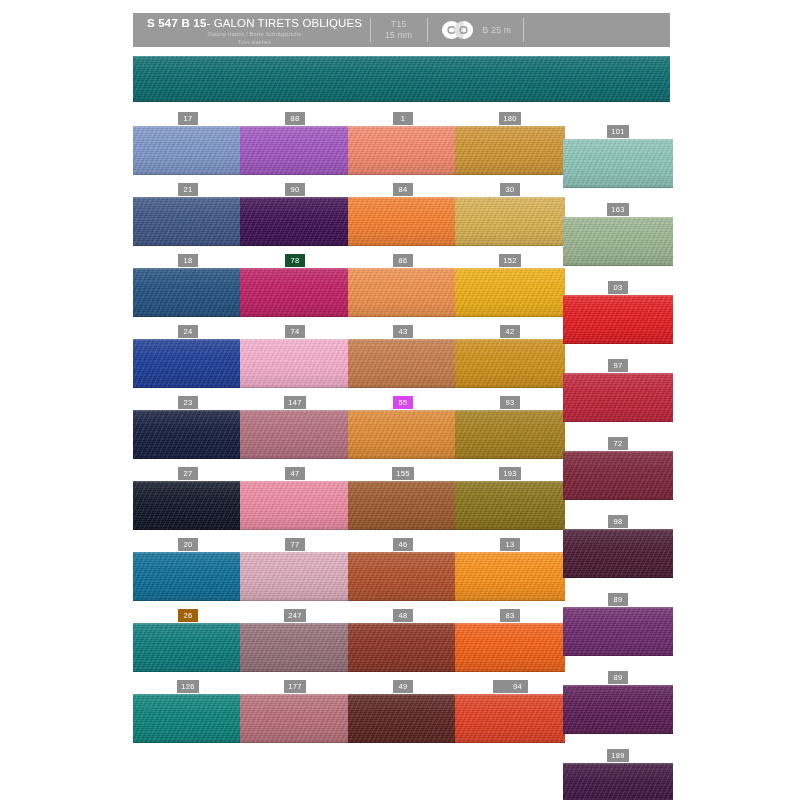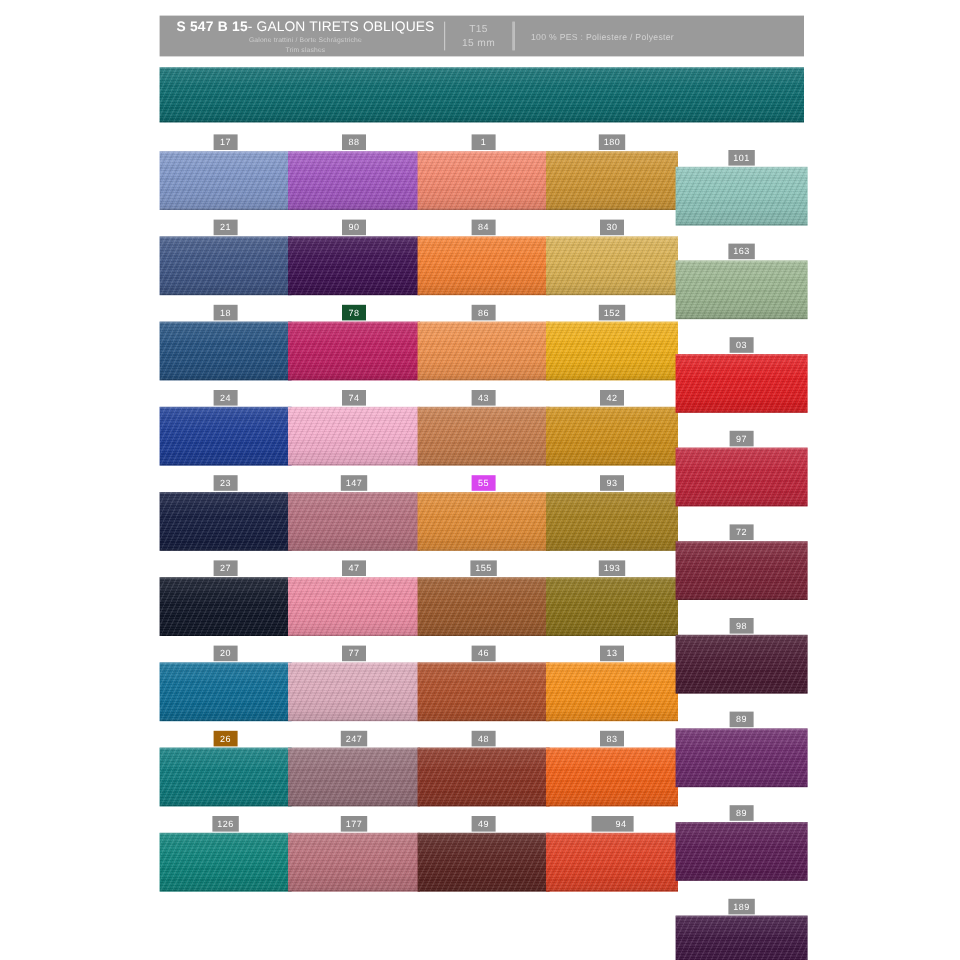--- a/index.html
+++ b/index.html
@@ -254,26 +254,35 @@
 
     <div class="hdr-sep"></div>
 
     <div class="hdr-cell" id="hdr-size-cell">
       <div class="size-line">T15</div>
       <div class="size-line">15 mm</div>
     </div>
 
     <div class="hdr-sep"></div>
 
+    <div class="hdr-cell" id="hdr-spool-cell">
+      <span id="spool-icon">
+        <svg width="36" height="20" viewBox="0 0 36 20" xmlns="http://www.w3.org/2000/svg">
+          <ellipse cx="11.5" cy="10" rx="9.5" ry="9" fill="#ffffff"></ellipse>
+          <ellipse cx="11.5" cy="10" rx="3.4" ry="3.2" fill="none" stroke="#9a9a9a" stroke-width="1.4"></ellipse>
+          <ellipse cx="23.5" cy="10" rx="9.5" ry="9" fill="#e2e2e2"></ellipse>
+          <path d="M23.5 1 A9.5 9 0 0 1 23.5 19 Z" fill="#ffffff"></path>
+          <ellipse cx="23.5" cy="10" rx="3.4" ry="3.2" fill="none" stroke="#9a9a9a" stroke-width="1.4"></ellipse>
+        </svg>
+      </span>
+      <span id="length-label">B 25 m</span>
+    </div>
 
     <div class="hdr-sep"></div>
 
-    <div class="hdr-cell" id="hdr-comp-cell">
-      <div id="comp-label">100 % PES : Poliestere / Polyester</div>
-    </div>
 
   </div>
 
   <div id="hero-swatch" style="background: rgb(12, 107, 110);">
     <div class="weave"></div>
     <div class="sheen"></div>
     <div class="edge-top"></div>
     <div class="edge-bot"></div>
   </div>
 

